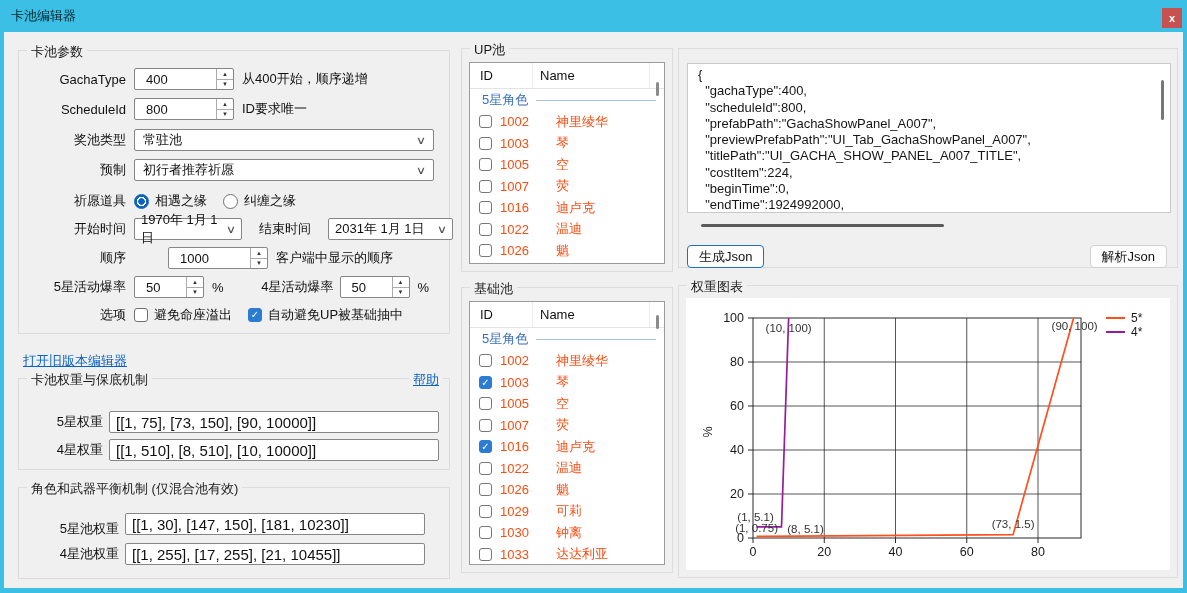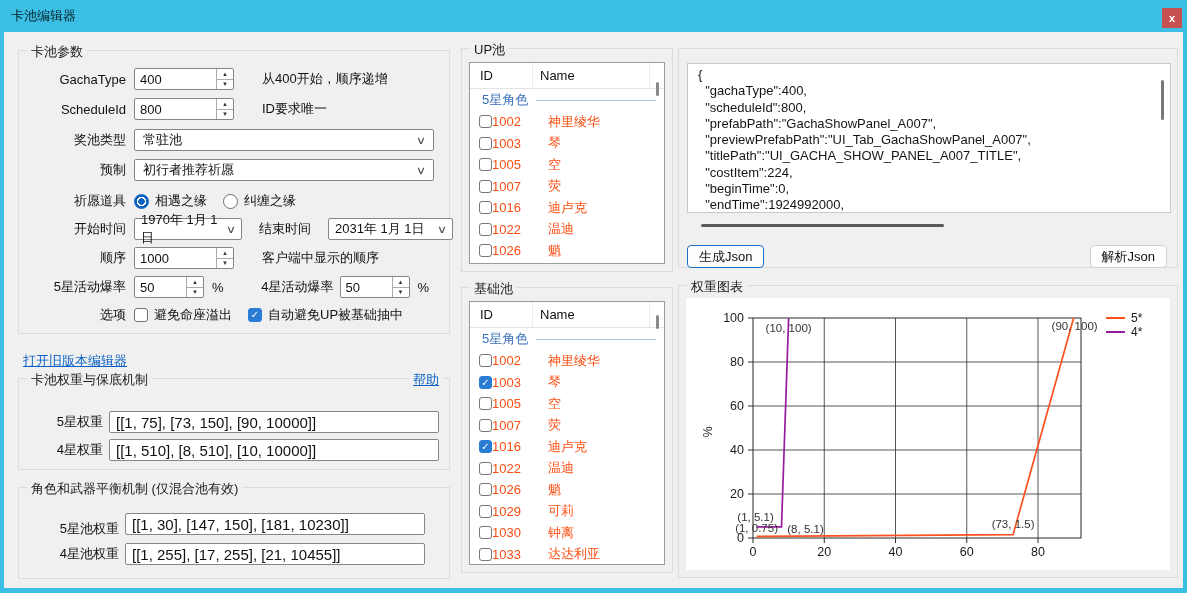--- a/index.html
+++ b/index.html
@@ -9,24 +9,24 @@
   .title { font-size:13px; color:#06262e; padding-left:11px; }
   .closebtn { position:absolute; top:8px; right:5px; width:20px; height:20px; background:#c75050; color:#fff;
               font-size:11px; font-weight:bold; display:flex; align-items:center; justify-content:center; cursor:default; }
   .content { position:absolute; top:32px; left:4px; right:4px; bottom:5px; background:#f0f0f0; font-size:13px; color:#111; }
 
   .group { position:absolute; border:1px solid #dcdcdc;text-decoration:underline; }
   .grouplab { position:absolute; top:-8px; left:8px; background:#f0f0f0; padding:0 4px; font-size:13px; color:#1a1a1a; white-space:nowrap; }
 
   .row { position:absolute; display:flex; align-items:center; height:22px; }
   .flabel { width:95px; text-align:right; margin-right:8px; white-space:nowrap; }
-  .hint { margin-left:28px; white-space:nowrap; }
+  .hint { margin-left:8px; white-space:nowrap; }
 
   .spin { display:flex; align-items:stretch; height:22px; background:#fff; border:1px solid #868686; border-radius:2px; }
-  .spinval { flex:1; padding:0 5px; display:flex; align-items:center; }
+  .spinval { flex:1; padding:0 11px; display:flex; align-items:center; }
   .spinbtns { width:17px; border-left:1px solid #ababab; display:flex; flex-direction:column; }
   .sb { flex:1; display:flex; align-items:center; justify-content:center; font-size:6px; color:#333; }
   .sb.up { border-bottom:1px solid #ababab; }
 
   .combo { display:flex; align-items:center; height:22px; background:#fff; border:1px solid #868686; border-radius:2px; padding:0 8px; }
   .chev { margin-left:auto; color:#555; font-size:11px; transform:scaleX(1.3); }
 
   .radio { width:15px; height:15px; border-radius:50%; border:1px solid #707070; background:#fff; }
   .radio.on { border:1px solid #0b62c1; background:radial-gradient(circle at center,#0b62c1 0 3px,#ffffff 3.5px 4.5px,#0b62c1 5px); }
   .rlabel { margin:0 16px 0 6px; }
@@ -45,21 +45,21 @@
   .lhead { display:flex; height:26px; align-items:center; border-bottom:1px solid #e4e4e4; }
   .hid { padding-left:10px; width:62px; }
   .hname { flex:1; border-left:1px solid #ececec; border-right:1px solid #ececec; padding-left:7px; align-self:stretch; display:flex; align-items:center; }
   .hsp { width:14px; }
   .lsec { display:flex; align-items:center; height:22px; color:#3a70b9; padding-left:12px; }
   .secline { flex:1; height:1px; background:#a8c4e0; margin:0 8px; }
   .lrow { display:flex; align-items:center; height:21.5px; color:#fb4d12; }
   .cb { width:13px; height:13px; margin-left:9px; border:1px solid #777; border-radius:3px; background:#fff;
         font-size:10px; line-height:11px; text-align:center; color:transparent; flex:none; }
   .cb.on { background:#2b7cd3; border-color:#2b7cd3; color:#fff; }
-  .rid { width:44px; }
+  .rid { width:44px; margin-left:8px; }
   .rname { margin-left:12px; white-space:nowrap; }
   .vthumb { position:absolute; right:5px; width:3px; height:14px; background:#8a8a8a; border-radius:2px; }
 
   .jsonarea { position:absolute; left:8px; top:14px; width:484px; height:150px; background:#fff; border:1px solid #c9c9c9; overflow:hidden; }
   .jsonlines { padding:3px 24px 0 10px; font-size:13px; line-height:16.3px; white-space:pre; color:#151515; }
   .jvthumb { position:absolute; right:6px; top:16px; width:3px; height:40px; background:#777; border-radius:2px; }
   .jsonhs { position:absolute; left:8px; top:170px; width:484px; height:12px; }
   .jhthumb { position:absolute; left:14px; top:5px; width:243px; height:3px; background:#5a5a5a; border-radius:2px; }
 
   .btn { position:absolute; top:196px; height:23px; padding:0 11px; background:#fdfdfd; border:1px solid #d2d2d2;
@@ -140,21 +140,21 @@
         </div>
         <span style="width:86px; text-align:center; white-space:nowrap;">结束时间</span>
         <div class="combo" style="width:125px; padding:0 6px;">
           <span>2031年 1月 1日</span>
           <span class="chev">∨</span>
         </div>
       </div>
 
       <div class="row" style="left:12px; top:196px;">
         <span class="flabel">顺序</span>
-        <div class="spin" style="width:100px;">
+        <div class="spin" style="width:100px;margin-left:34px;">
           <span class="spinval">1000</span>
           <div class="spinbtns">
             <span class="sb up">▲</span>
             <span class="sb">▼</span>
           </div>
         </div>
         <span class="hint">客户端中显示的顺序</span>
       </div>
 
       <div class="row" style="left:12px; top:225px;">

